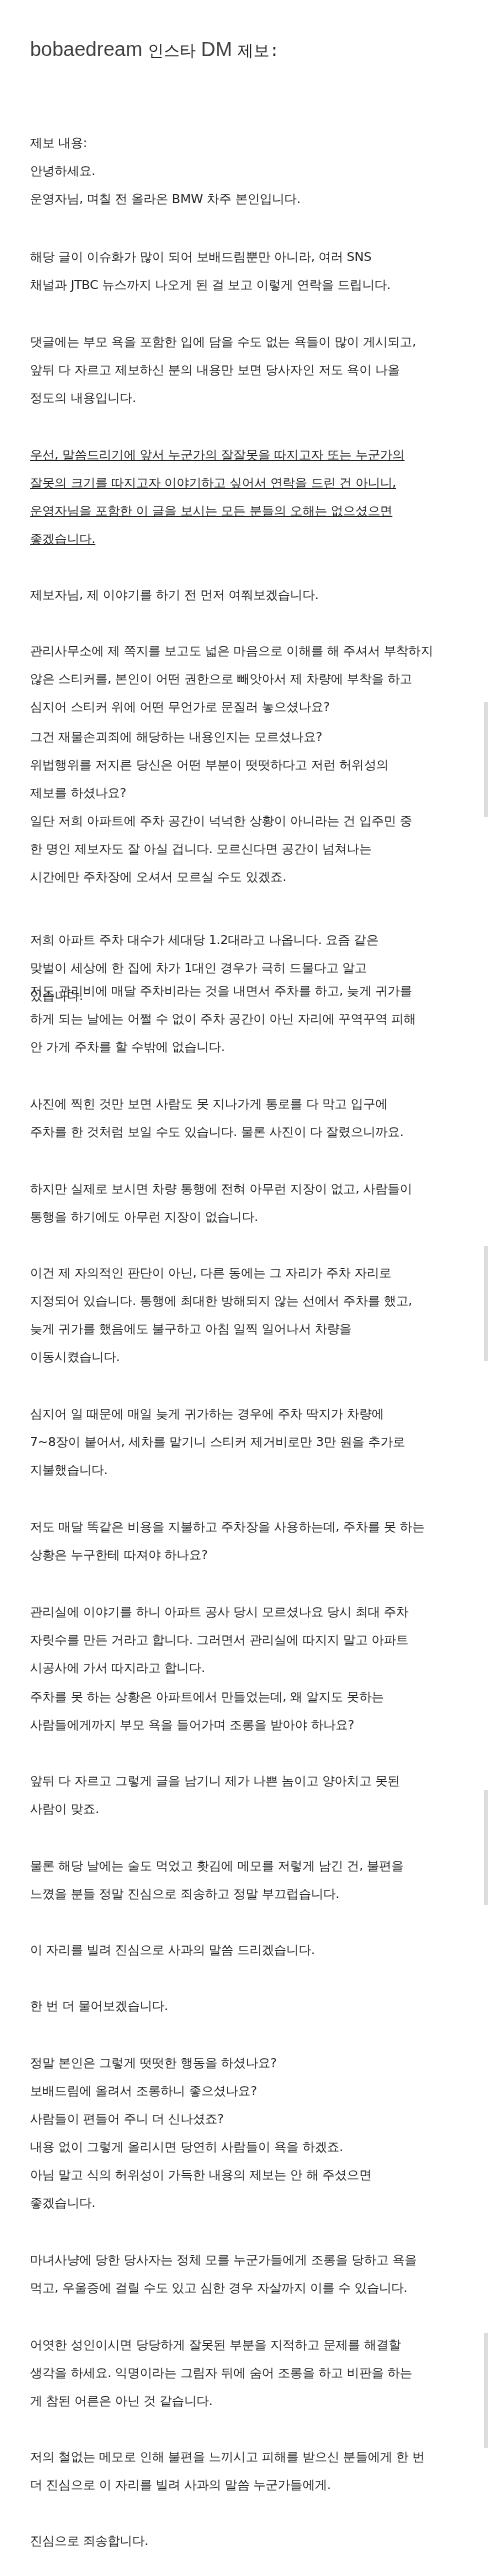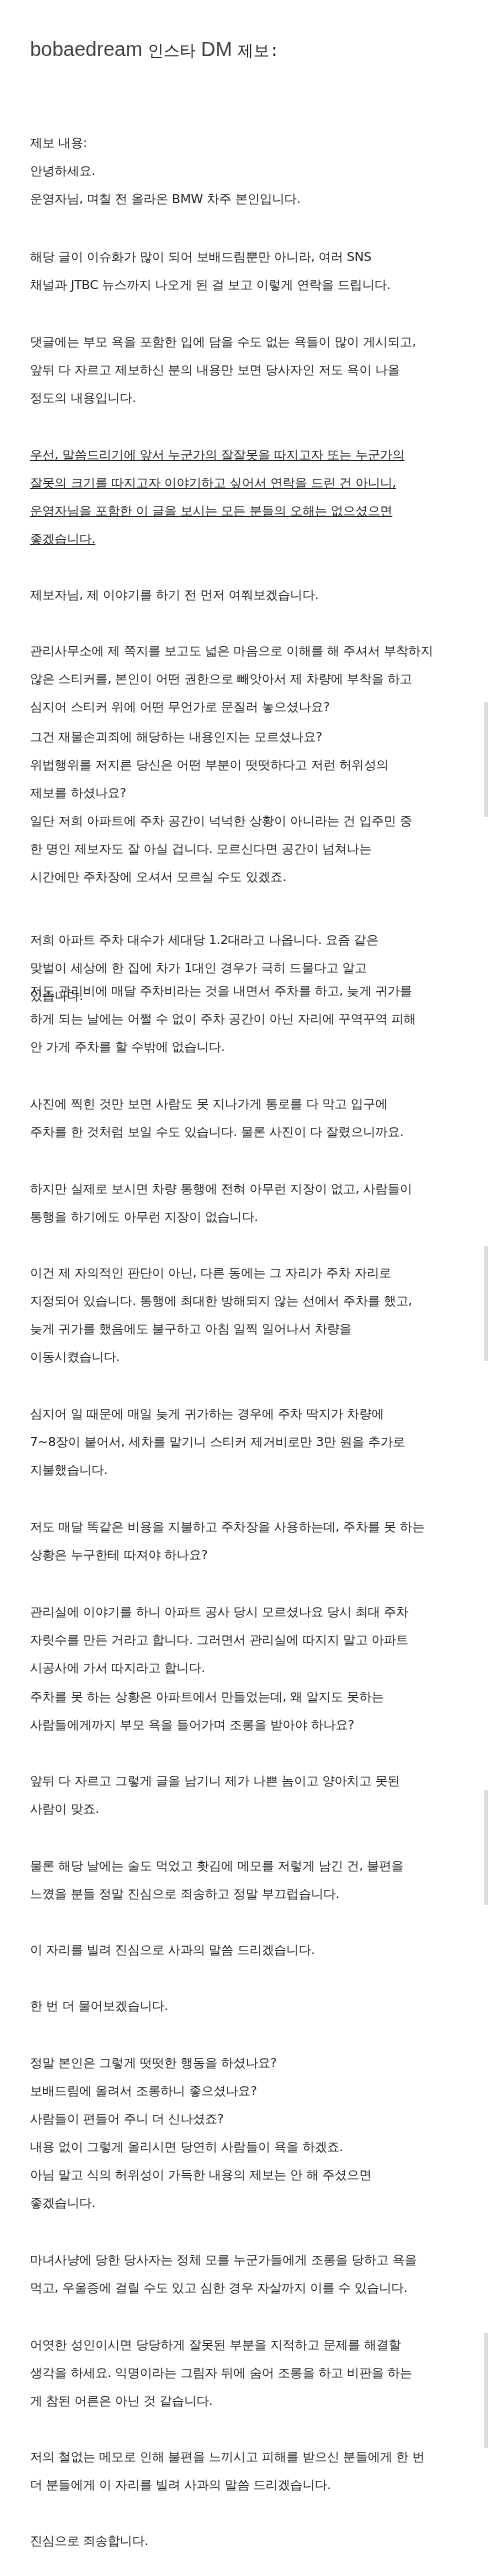--- a/index.html
+++ b/index.html
@@ -185,21 +185,21 @@
         <span class="line">마녀사냥에 당한 당사자는 정체 모를 누군가들에게 조롱을 당하고 욕을</span>
         <span class="line">먹고, 우울증에 걸릴 수도 있고 심한 경우 자살까지 이를 수 있습니다.</span>
       </div>
       <div class="para" style="top: 2331px;">
         <span class="line">어엿한 성인이시면 당당하게 잘못된 부분을 지적하고 문제를 해결할</span>
         <span class="line">생각을 하세요. 익명이라는 그림자 뒤에 숨어 조롱을 하고 비판을 하는</span>
         <span class="line">게 참된 어른은 아닌 것 같습니다.</span>
       </div>
       <div class="para" style="top: 2443px;">
         <span class="line">저의 철없는 메모로 인해 불편을 느끼시고 피해를 받으신 분들에게 한 번</span>
-        <span class="line">더 분들에게 이 자리를 빌려 사과의 말씀 드리겠습니다.</span>
+        <span class="line">더 진심으로 이 자리를 빌려 사과의 말씀 누군가들에게.</span>
       </div>
       <div class="para" style="top: 2527px;">
         <span class="line">진심으로 죄송합니다.</span>
       </div>
     </div>
 </div>
 
 <div id="scrollbars">
     <div class="scroll-thumb" style="top: 702px; background: rgb(220, 220, 220);"></div>
     <div class="scroll-thumb" style="top: 1246px; background: rgb(220, 220, 220);"></div>

